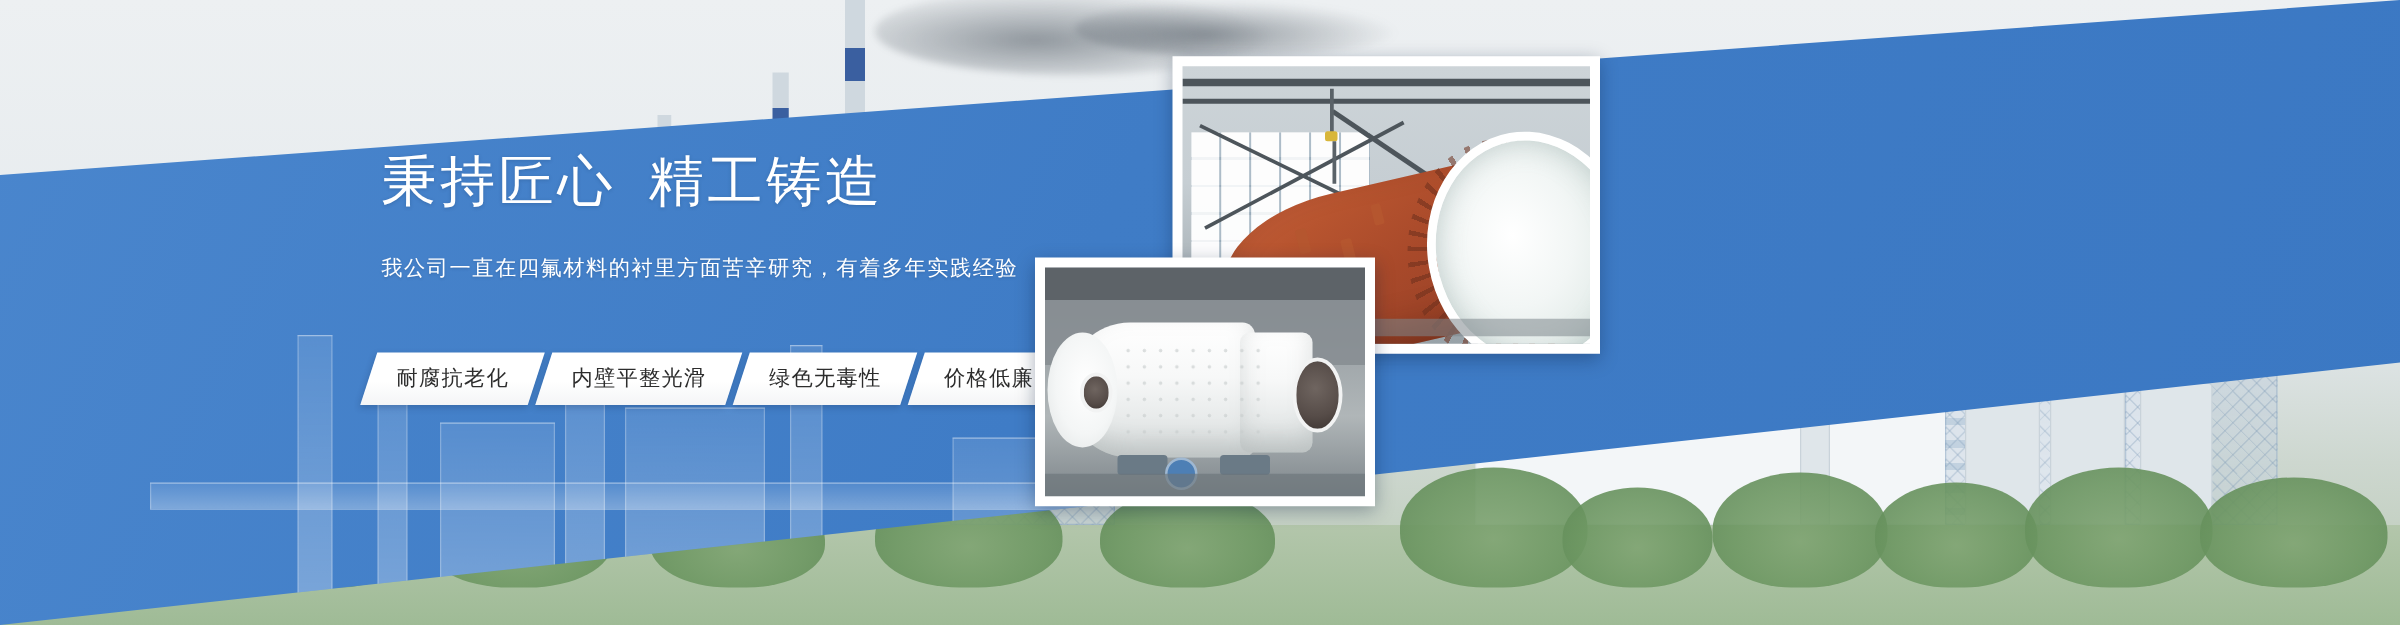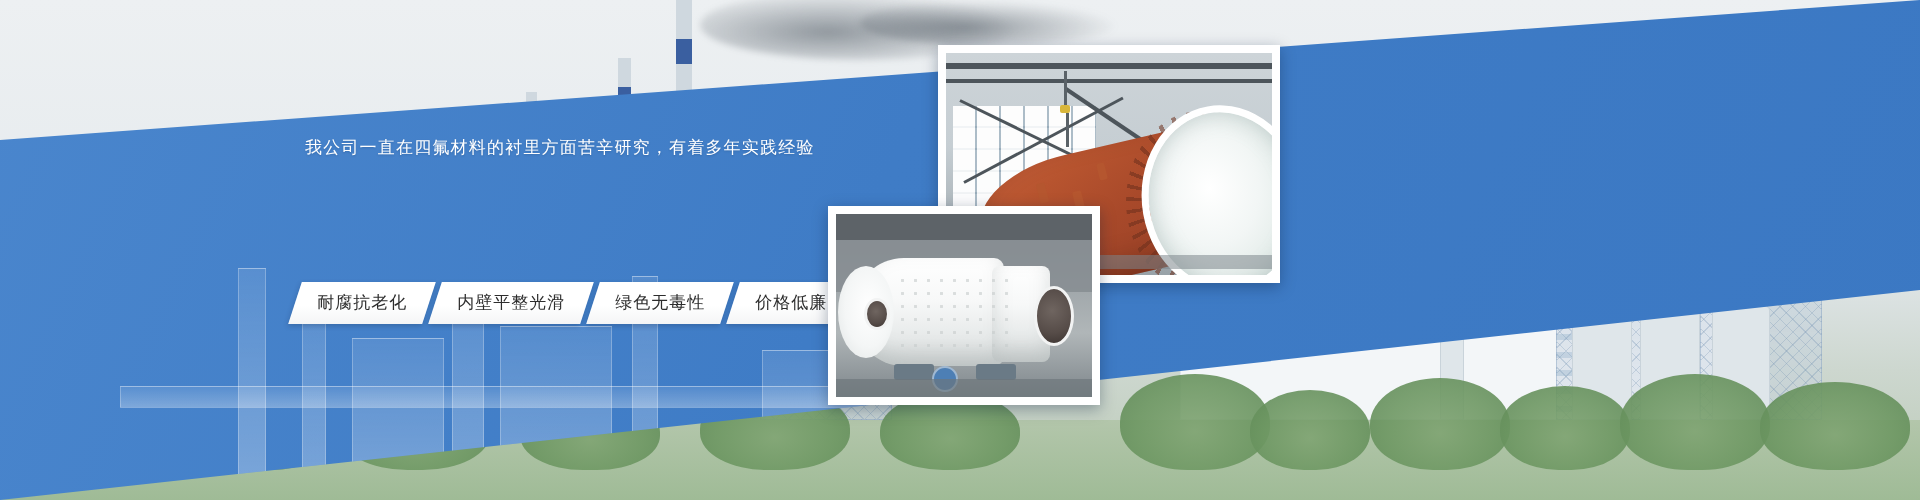--- a/index.html
+++ b/index.html
@@ -82,21 +82,21 @@
     color:#ffffff;
     font-size:44px;
     letter-spacing:3px;
     font-weight:400;
     line-height:1.25;
     white-space:nowrap;
     text-shadow:0 1px 3px rgba(20,50,90,.25);
   }
   .headline .gap{display:inline-block;width:26px;}
   .subline{
-    margin-top:18px;
+    margin-top:30px;
     color:#ffffff;
     font-size:17px;
     letter-spacing:1.2px;
     white-space:nowrap;
     text-shadow:0 1px 2px rgba(20,50,90,.25);
   }
   .tags{
     position:absolute;left:295px;top:282px;
     display:flex;align-items:center;gap:6px;
   }
@@ -241,20 +241,23 @@
     <div class="ghost-tower" style="left:302px;width:22px;height:200px;"></div>
     <div class="ghost-tower" style="left:352px;width:90px;height:160px;"></div>
     <div class="ghost-tower" style="left:452px;width:30px;height:212px;"></div>
     <div class="ghost-tower" style="left:500px;width:110px;height:172px;"></div>
     <div class="ghost-tower" style="left:632px;width:24px;height:222px;"></div>
     <div class="ghost-tower" style="left:762px;width:128px;height:148px;"></div>
     <div class="ghost-tower" style="left:120px;width:760px;height:20px;bottom:92px;"></div>
   </div>
 
   <div class="copy">
+    <div class="headline">
+      <span>秉持匠心</span><span class="gap"></span><span>精工铸造</span>
+    </div>
     <div class="subline">我公司一直在四氟材料的衬里方面苦辛研究，有着多年实践经验</div>
   </div>
 
   <div class="tags">
     <div class="tag"><span>耐腐抗老化</span></div>
     <div class="tag"><span>内壁平整光滑</span></div>
     <div class="tag"><span>绿色无毒性</span></div>
     <div class="tag"><span>价格低廉</span></div>
   </div>
 

